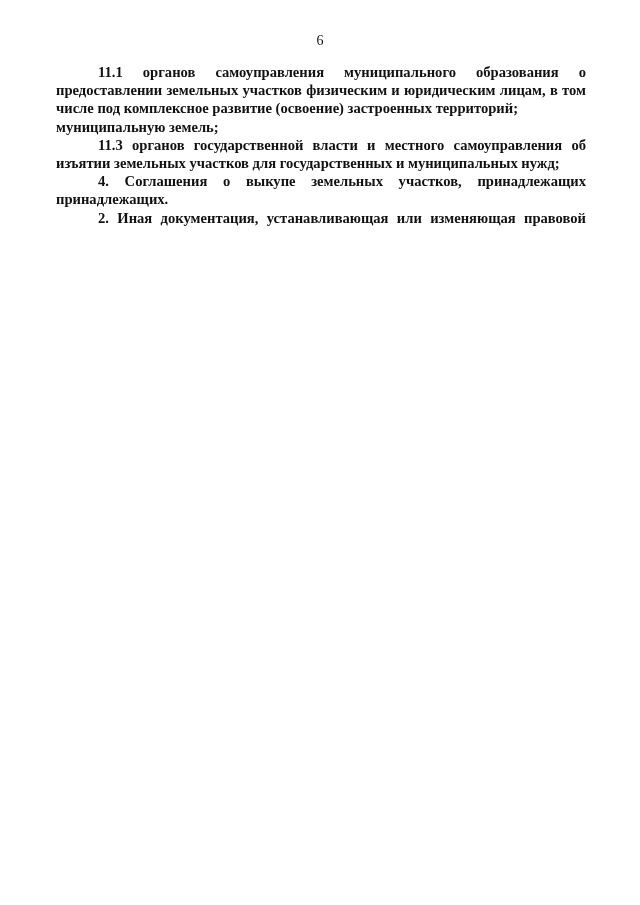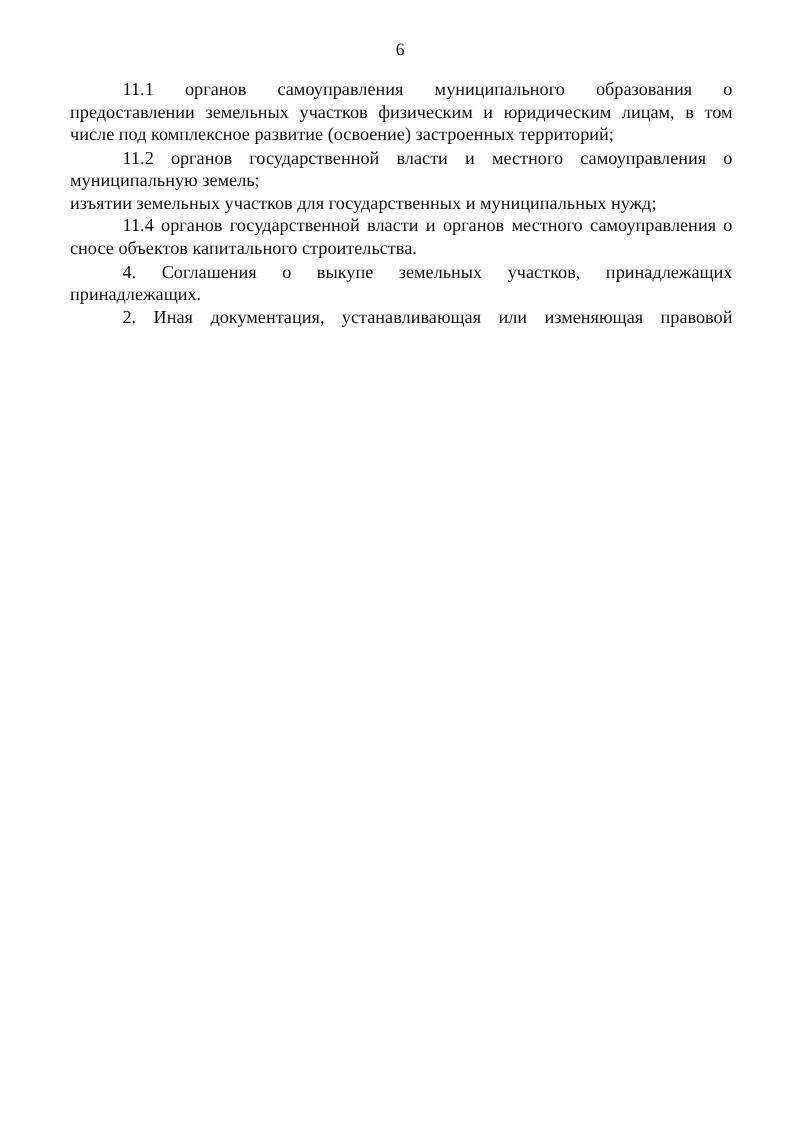--- a/index.html
+++ b/index.html
@@ -30,20 +30,21 @@
     left: 56px;
     width: 530px;
     font-size: 14.6px;
     line-height: 18.2px;
   }
   .line {
     display: block;
     text-align: justify;
     text-align-last: justify;
     white-space: nowrap;
+    font-weight: bold;
   }
   .line.first {
     text-indent: 42px;
   }
   .line.last {
     text-align-last: left;
   }
 </style>
 </head>
 <body>
@@ -52,32 +53,28 @@
 
 <div class="body-text">
 
   <div class="para-block">
     <span class="line first">11.1 органов самоуправления муниципального образования о</span>
     <span class="line">предоставлении земельных участков физическим и юридическим лицам, в том</span>
     <span class="line last">числе под комплексное развитие (освоение) застроенных территорий;</span>
   </div>
 
   <div class="para-block">
-    <span class="line first">11.2 органов государственной власти и местного самоуправления о</span>
     <span class="line last">муниципальную земель;</span>
   </div>
 
   <div class="para-block">
+    <span class="line first">11.3 органов государственной власти и местного самоуправления об</span>
     <span class="line last">изъятии земельных участков для государственных и муниципальных нужд;</span>
   </div>
 
-  <div class="para-block">
-    <span class="line first">11.4 органов государственной власти и органов местного самоуправления о</span>
-    <span class="line last">сносе объектов капитального строительства.</span>
-  </div>
 
   <div class="para-block">
     <span class="line first">4. Соглашения о выкупе земельных участков, принадлежащих</span>
     <span class="line last">принадлежащих.</span>
   </div>
 
   <div class="para-block">
     <span class="line first">2. Иная документация, устанавливающая или изменяющая правовой</span>
   </div>
 

